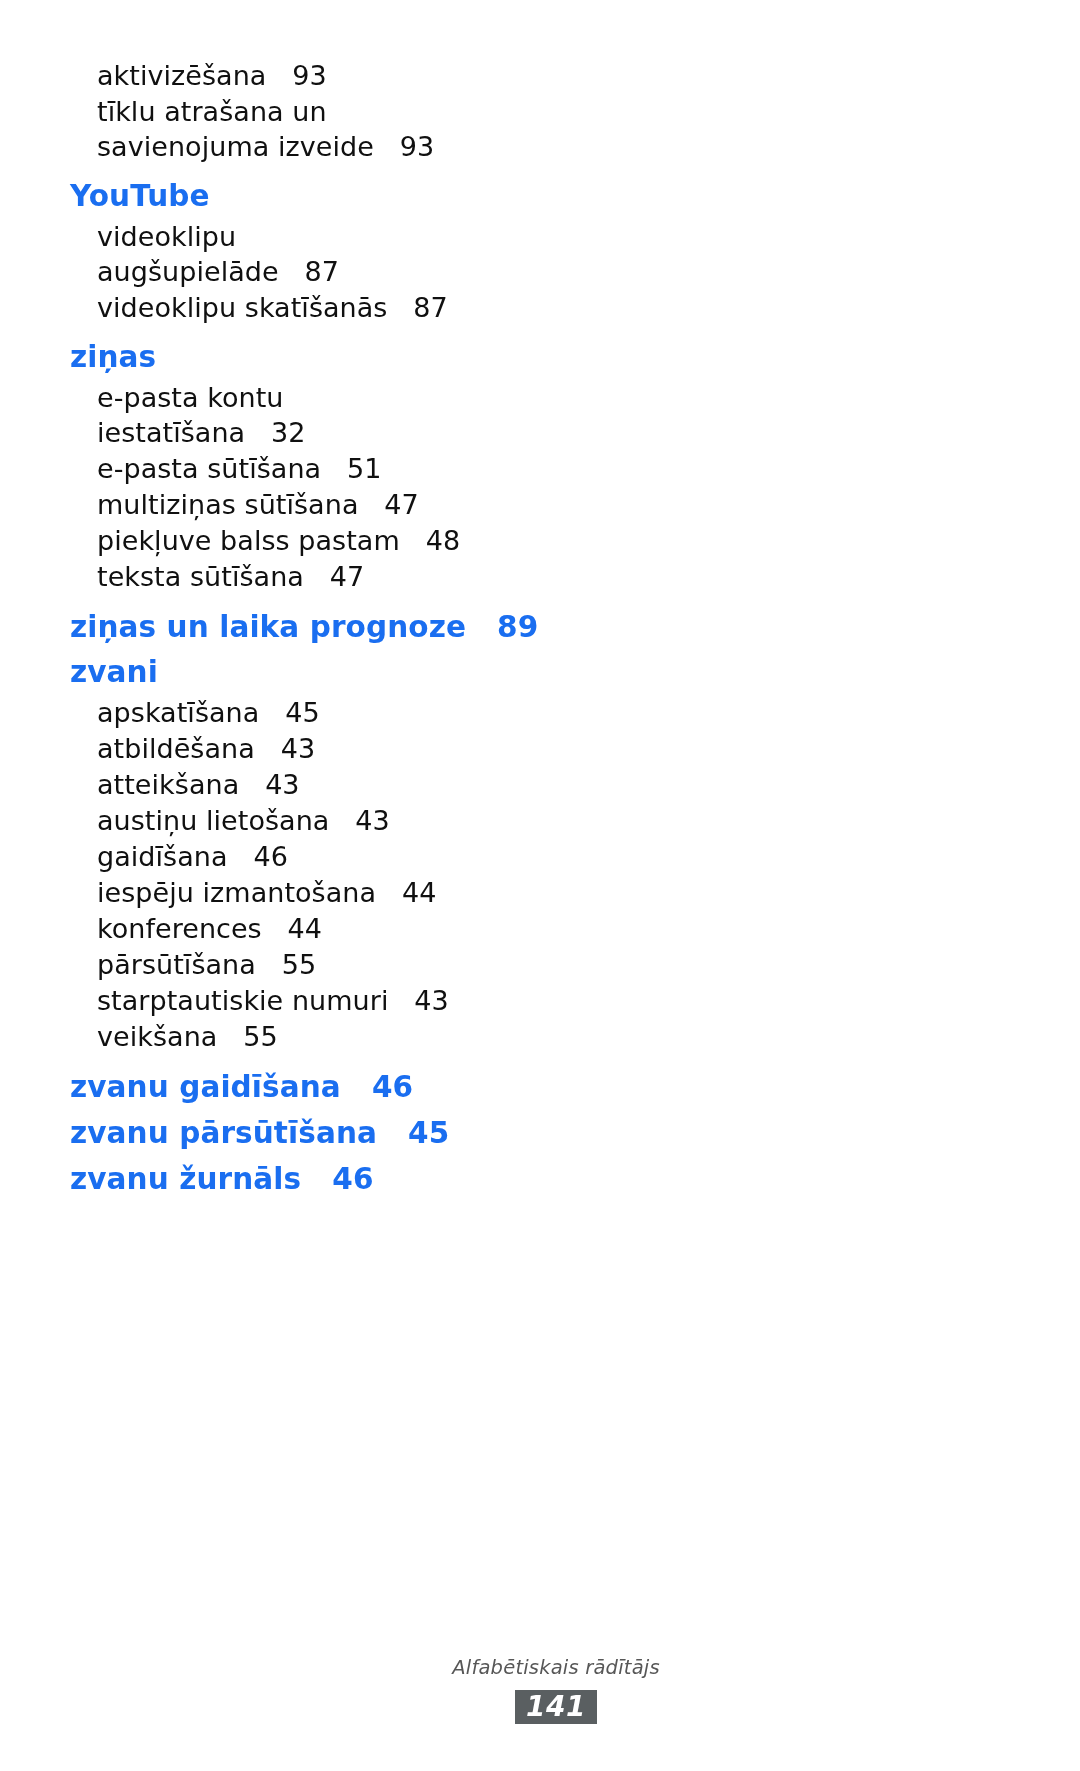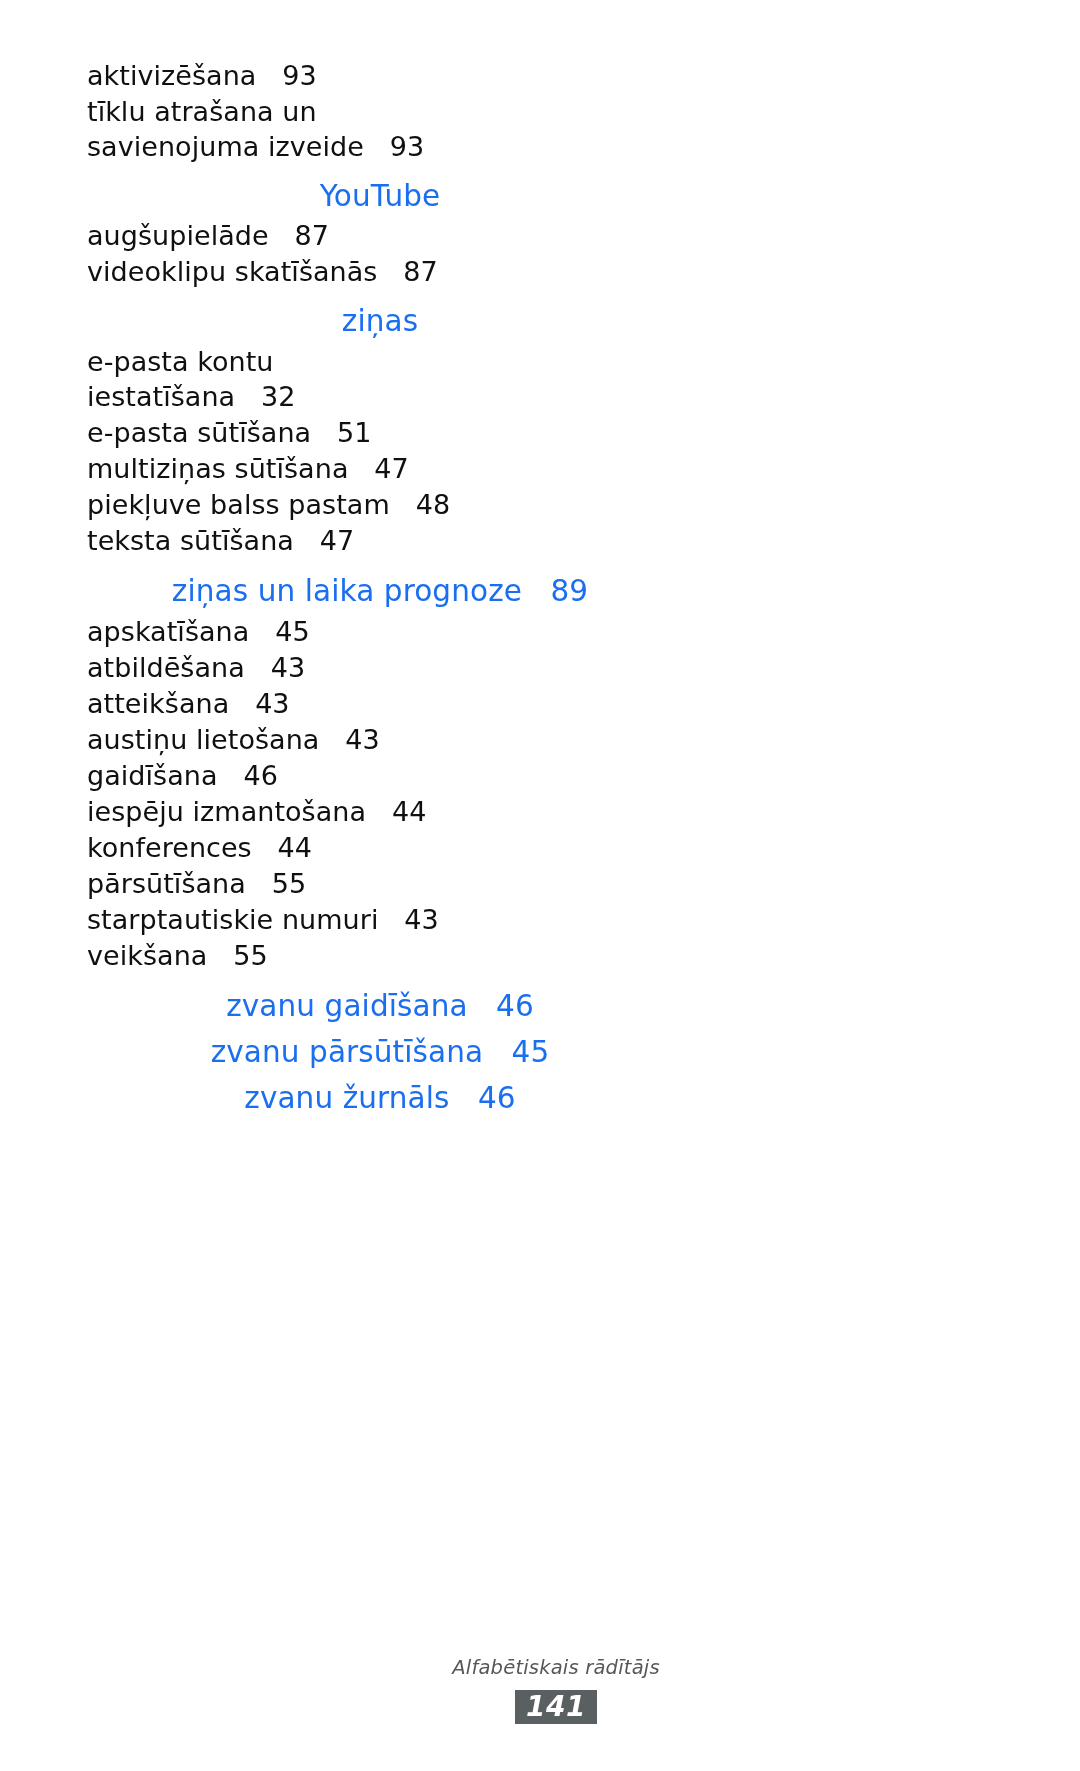--- a/index.html
+++ b/index.html
@@ -35,39 +35,38 @@
   .entry-group {
     margin: 0;
     padding: 0;
   }
 
   
   .group-heading {
     color: #1a6ef0;
     font-size: 29.5px;
     line-height: 45px;
-    font-weight: 400;
+    font-weight: 700;
     white-space: pre;
     letter-spacing: 0.1px;
     margin: 0;
-    text-align: center;
   }
 
   
   .group-heading.solo {
     line-height: 46px;
   }
 
   
   .sub-entry {
     color: #101010;
     font-size: 27px;
     line-height: 36px;
     font-weight: 400;
-    margin: 0 0 0 17px;
+    margin: 0 0 0 27px;
     white-space: pre;
     letter-spacing: 0.05px;
   }
 
   
   .sub-entry.cont {
     margin-top: -1px;
   }
 
   .gap-before-heading { height: 9px; }
@@ -112,20 +111,21 @@
     <div class="entry-group">
       <div class="sub-entry">aktivizēšana   93</div>
       <div class="sub-entry">tīklu atrašana un</div>
       <div class="sub-entry cont">savienojuma izveide   93</div>
     </div>
 
     <div class="gap-before-heading"></div>
 
     <div class="entry-group">
       <div class="group-heading">YouTube</div>
+      <div class="sub-entry">videoklipu</div>
       <div class="sub-entry cont">augšupielāde   87</div>
       <div class="sub-entry">videoklipu skatīšanās   87</div>
     </div>
 
     <div class="gap-before-heading"></div>
 
     <div class="entry-group">
       <div class="group-heading">ziņas</div>
       <div class="sub-entry">e-pasta kontu</div>
       <div class="sub-entry cont">iestatīšana   32</div>
@@ -135,20 +135,21 @@
       <div class="sub-entry">teksta sūtīšana   47</div>
     </div>
 
     <div class="gap-before-heading"></div>
 
     <div class="entry-group">
       <div class="group-heading solo">ziņas un laika prognoze   89</div>
     </div>
 
     <div class="entry-group">
+      <div class="group-heading">zvani</div>
       <div class="sub-entry">apskatīšana   45</div>
       <div class="sub-entry">atbildēšana   43</div>
       <div class="sub-entry">atteikšana   43</div>
       <div class="sub-entry">austiņu lietošana   43</div>
       <div class="sub-entry">gaidīšana   46</div>
       <div class="sub-entry">iespēju izmantošana   44</div>
       <div class="sub-entry">konferences   44</div>
       <div class="sub-entry">pārsūtīšana   55</div>
       <div class="sub-entry">starptautiskie numuri   43</div>
       <div class="sub-entry">veikšana   55</div>

